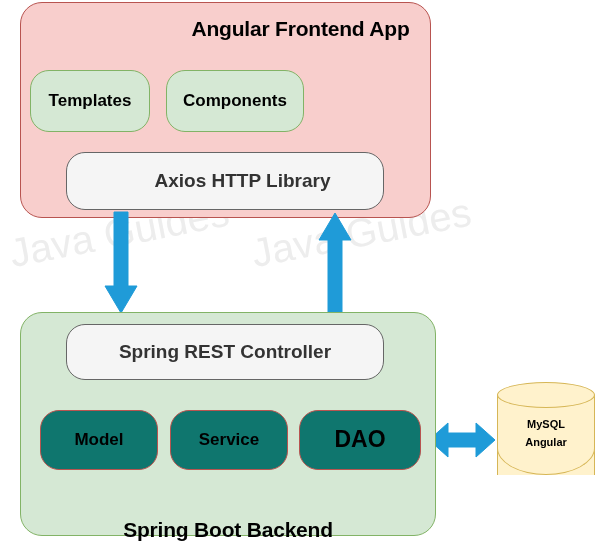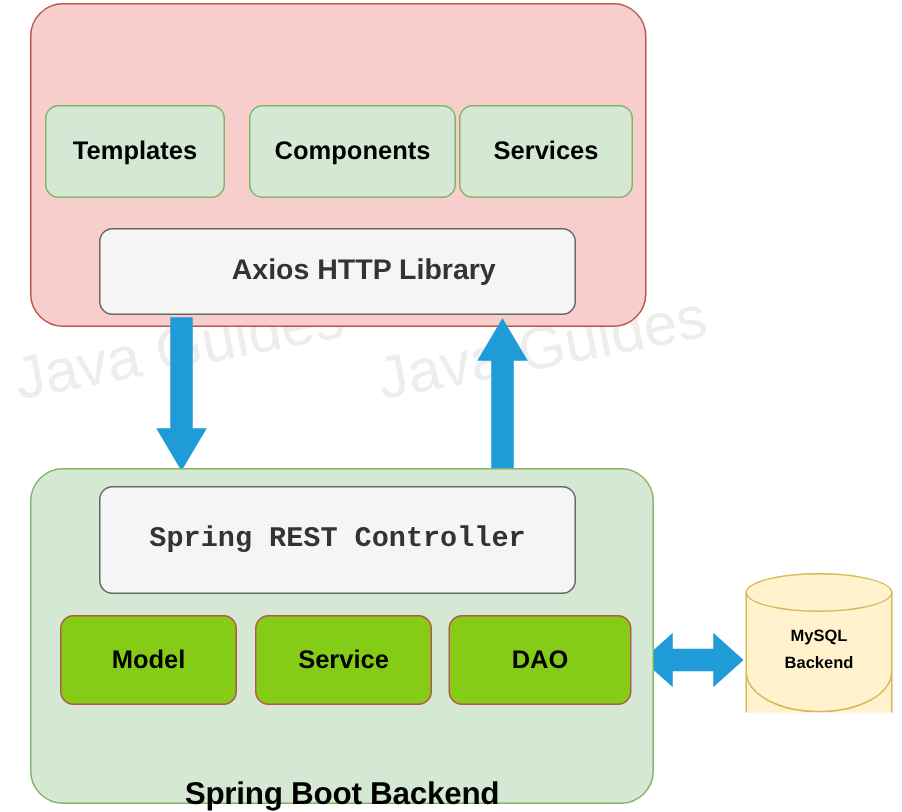--- a/index.html
+++ b/index.html
@@ -73,54 +73,54 @@
   #backend-title  { top: 477px; width: 416px; left: 20px; margin-top: 40px; }
 
   
   .box {
     position: absolute;
     box-sizing: border-box;
     display: flex;
     align-items: center;
     justify-content: center;
     text-align: center;
-    border-radius: 9px;
+    border-radius: 19px;
     font-weight: bold;
     line-height: 1.12;
   }
   .box-green {
     background: #d5e8d4;
     border: 1.3px solid #82b366;
     color: #000000;
     font-size: 17px;
   }
   .box-pink {
-    background: #84cc16;
+    background: #0f766e;
     border: 1.3px solid #b85450;
     color: #000000;
     font-size: 17px;
   }
   .box-gray {
     background: #f5f5f5;
     border: 1.3px solid #666666;
     color: #333333;
     font-size: 19px;
   }
 
   
   #box-templates  { left: 30px;  top: 70px; width: 120px; height: 62px; }
   #box-components { left: 166px; top: 70px; width: 138px; height: 62px; }
   #box-services   { left: 306px; top: 70px; width: 116px; height: 62px; }
   #box-axios      { left: 66px;  top: 152px; width: 318px; height: 58px; padding-left: 35px; }
 
   
-  #box-rest-controller { left: 66px;  top: 324px; width: 318px; height: 72px; font-family: Liberation Mono, monospace; }
+  #box-rest-controller { left: 66px;  top: 324px; width: 318px; height: 56px; }
   #box-model   { left: 40px;  top: 410px; width: 118px; height: 60px; }
   #box-service { left: 170px; top: 410px; width: 118px; height: 60px; text-align: right; }
-  #box-dao     { left: 299px; top: 410px; width: 122px; height: 60px; font-size: 17px; }
+  #box-dao     { left: 299px; top: 410px; width: 122px; height: 60px; font-size: 23px; }
 
   
   #db-cylinder {
     position: absolute;
     left: 497px;
     top: 382px;
     width: 98px;
     height: 106px;
   }
   #db-cylinder .cyl-body {
@@ -177,29 +177,27 @@
 </head>
 <body>
 
 <div id="canvas">
 
   <div id="wm1" class="watermark">Java Guides</div>
   <div id="wm2" class="watermark">Java Guides</div>
 
   <div id="frontend-zone" class="zone"></div>
 
+  <div id="frontend-title" class="zone-title">Angular Frontend App</div>
 
   <div id="box-templates" class="box box-green">
     <span>Templates</span>
   </div>
   <div id="box-components" class="box box-green">
     <span>Components</span>
-  </div>
-  <div id="box-services" class="box box-green">
-    <span>Services</span>
   </div>
   <div id="box-axios" class="box box-gray">
     <span>Axios HTTP Library</span>
   </div>
 
   <svg id="arrow-down-svg" class="arrow-svg" width="34" height="102" viewBox="0 0 34 102">
     <polygon points="10,0 24,0 24,74 33,74 17,101 1,74 10,74" fill="#1f9bd8" stroke="#1f9bd8" stroke-width="1"></polygon>
   </svg>
 
   <svg id="arrow-up-svg" class="arrow-svg" width="34" height="102" viewBox="0 0 34 102">
@@ -232,17 +230,17 @@
     <span>Spring Boot Backend</span><br>
     <span>App</span>
   </div>
 
   <div id="db-cylinder">
     <div class="cyl-body"></div>
     <div class="cyl-bottom"></div>
     <div class="cyl-top"></div>
     <div class="cyl-label">
       <span>MySQL</span><br>
-      <span>Backend</span>
+      <span>Angular</span>
     </div>
   </div>
 
 </div>
 
 </body></html>

